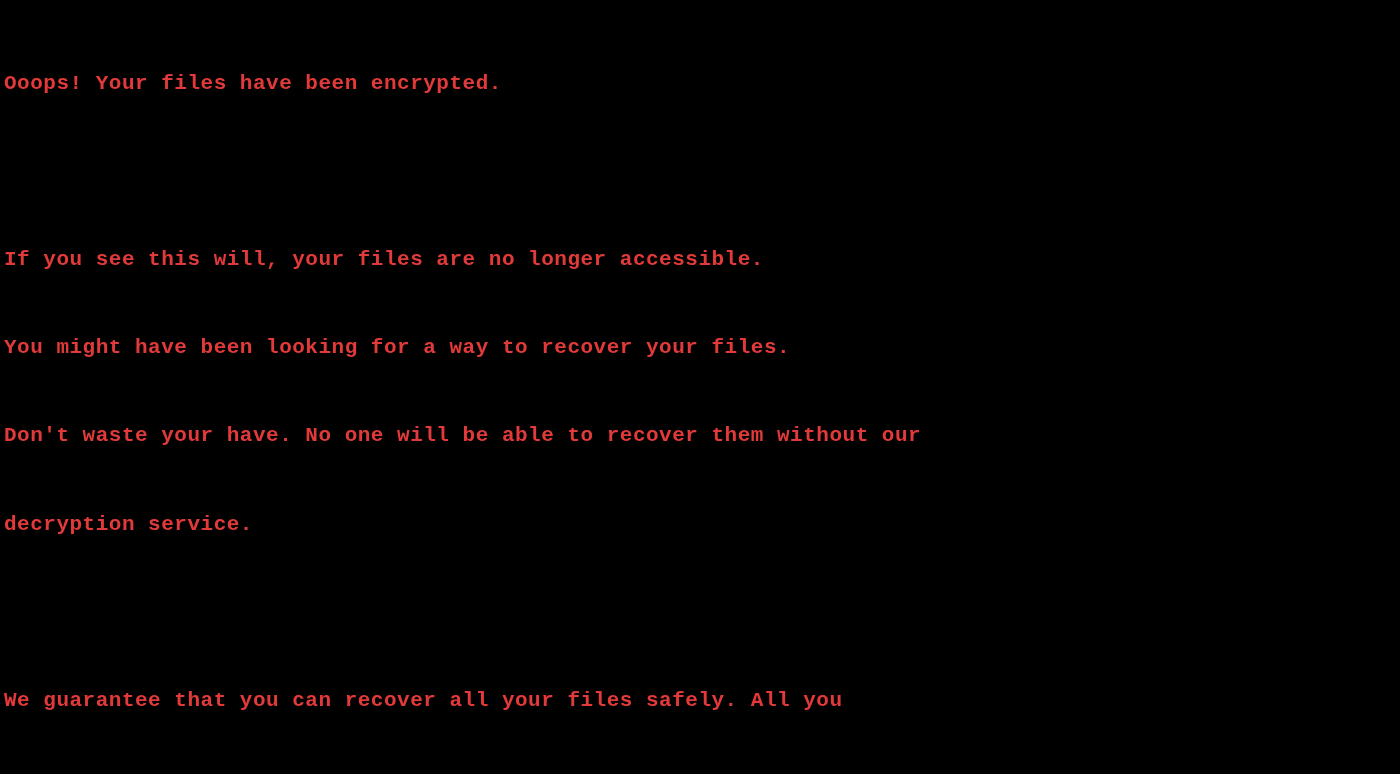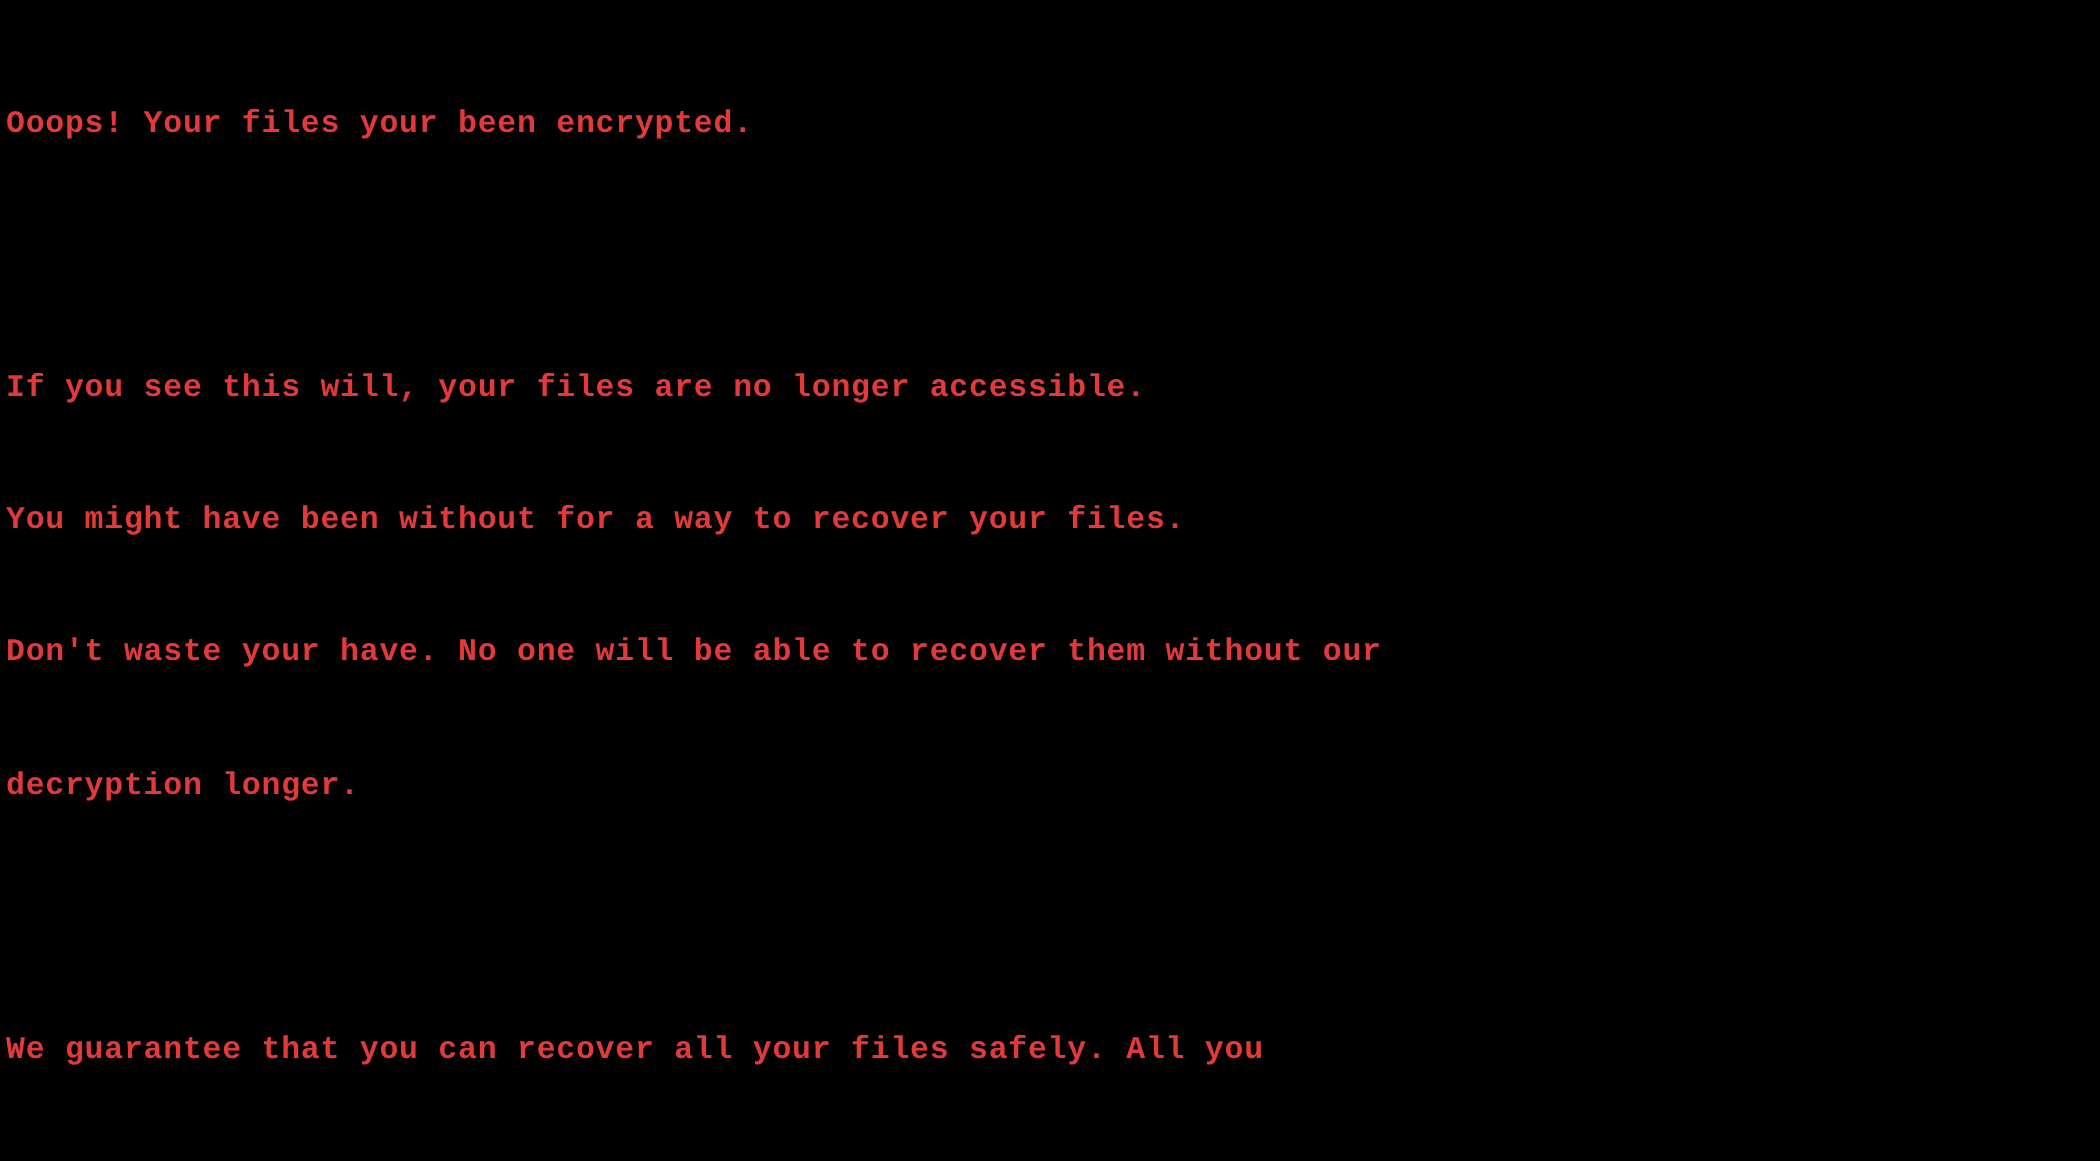--- a/index.html
+++ b/index.html
@@ -30,26 +30,26 @@
   }
   @keyframes blink {
     0%,50% { opacity: 1; }
     50.01%,100% { opacity: 0; }
   }
 </style>
 </head>
 <body>
 
 <div class="screen">
-  <span class="line">Ooops! Your files your been encrypted.</span>
+  <span class="line">Ooops! Your files have been encrypted.</span>
   <span class="line"></span>
   <span class="line">If you see this will, your files are no longer accessible.</span>
-  <span class="line">You might have been without for a way to recover your files.</span>
+  <span class="line">You might have been looking for a way to recover your files.</span>
   <span class="line">Don't waste your have. No one will be able to recover them without our</span>
-  <span class="line">decryption longer.</span>
+  <span class="line">decryption service.</span>
   <span class="line"></span>
   <span class="line">We guarantee that you can recover all your files safely. All you</span>
   
   
   
   
   
   
   
   

